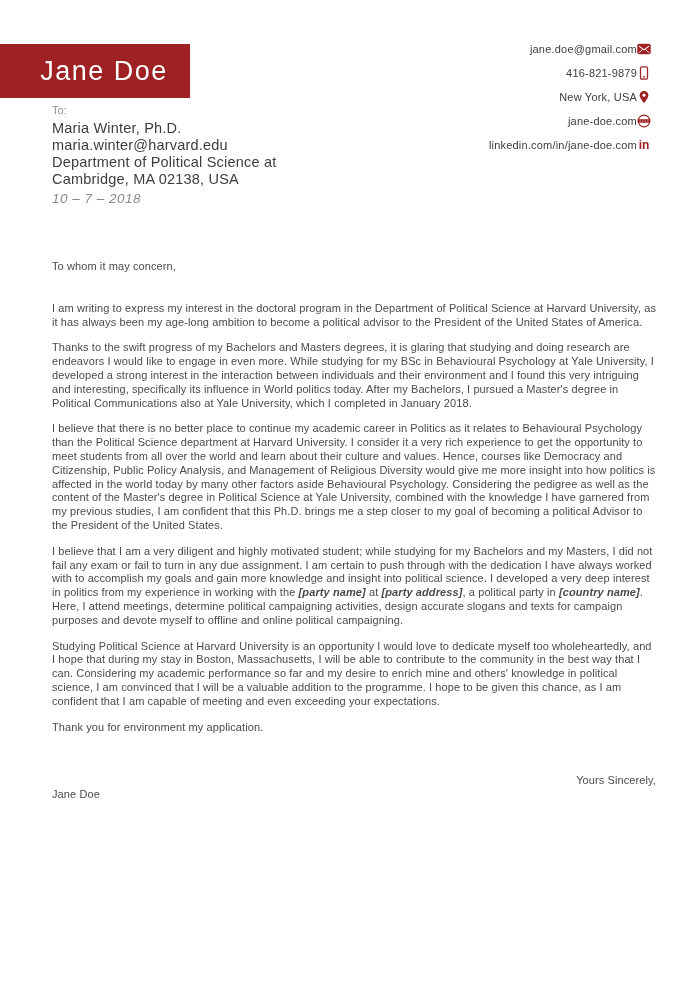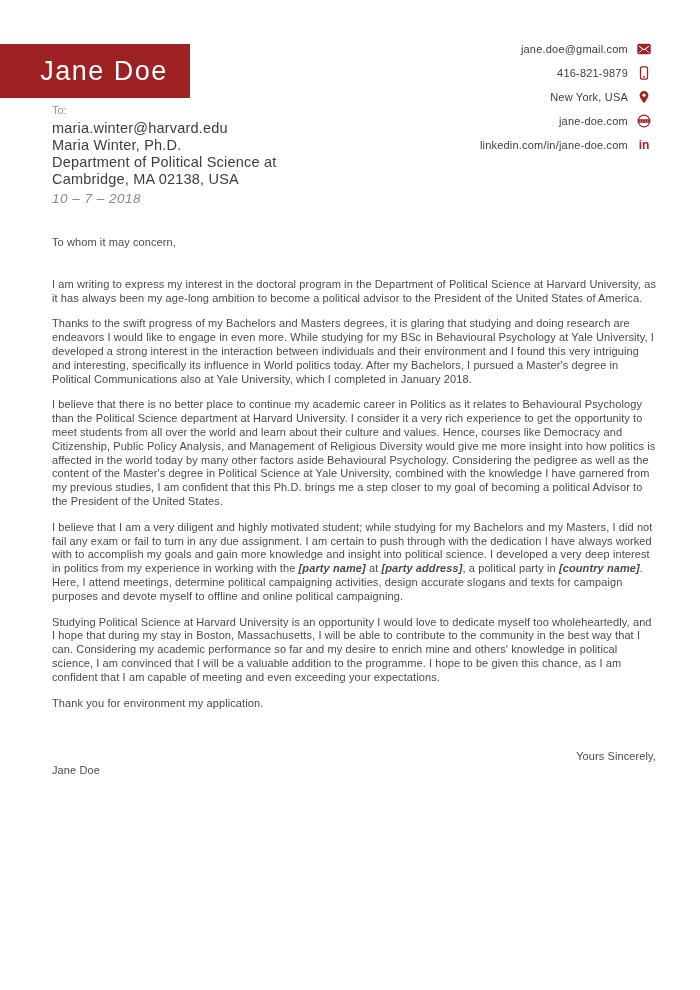--- a/index.html
+++ b/index.html
@@ -25,35 +25,35 @@
   }
   .banner span {
     color: #ffffff; font-size: 27px; font-weight: 300; letter-spacing: 1.5px;
   }
 
   
   .contact {
     position: absolute; top: 40px; right: 49px;
     display: flex; flex-direction: column; gap: 6px; align-items: flex-end;
   }
-  .contact-row { display: flex; align-items: center; gap: 9px; height: 18px; }
+  .contact-row { display: flex; align-items: center; height: 18px; }
   .contact-label { font-size: 11px; color: #3c3c3c; letter-spacing: 0.2px; }
   .cicon { width: 14px; height: 14px; color: var(--accent); display: inline-flex; align-items: flex-start; justify-content: center; }
   .cicon svg { width: 14px; height: 14px; display: block; }
   .linkedin-glyph { font-weight: 700; font-size: 12px; color: var(--accent); line-height: 14px; font-family: "Liberation Sans", sans-serif; }
 
   
   .recipient { position: absolute; left: 52px; top: 104px; }
   .to-label { color: var(--text-muted); font-size: 11px; margin-bottom: 4px; }
   .recipient-lines div { font-size: 14.5px; line-height: 17px; color: var(--text-dark); letter-spacing: 0.2px; }
   .date { font-style: italic; color: #8b8b8b; font-size: 13.5px; margin-top: 3px; letter-spacing: 0.5px; }
 
   
   .letter {
-    position: absolute; left: 52px; top: 236px; width: 604px;
+    position: absolute; left: 52px; top: 260px; width: 604px;
     font-size: 11px; line-height: 13.8px; color: var(--text-body); letter-spacing: 0.1px;
   }
   .letter p { margin: 0; }
   .salutation { margin-bottom: 28px !important; }
   .para { margin-bottom: 12px !important; }
   .bold-italic { font-weight: 700; font-style: italic; }
   .thanks { margin-top: 12px !important; }
   .signoff { margin-top: 40px !important; text-align: right; }
 </style>
 </head>
@@ -111,22 +111,22 @@
       <span class="contact-label">linkedin.com/in/jane-doe.com</span>
       <span class="cicon">
           <span class="linkedin-glyph">in</span>
         </span>
     </div>
   </div>
 
   <div class="recipient">
     <div class="to-label">To:</div>
     <div class="recipient-lines" id="recipient-lines">
+        <div>Maria Winter, Ph.D.</div>
         <div>maria.winter@harvard.edu</div>
-        <div>Maria Winter, Ph.D.</div>
         <div>Department of Political Science at</div>
         <div>Cambridge, MA 02138, USA</div>
       </div>
     <div class="date">10 – 7 – 2018</div>
   </div>
 
   <div class="letter">
     <p class="salutation">To whom it may concern,</p>
     <div id="paragraphs">
         <p class="para"><span>I am writing to express my interest in the doctoral program in the Department of Political Science at Harvard University, as it has always been my age-long ambition to become a political advisor to the President of the United States of America.</span></p>

